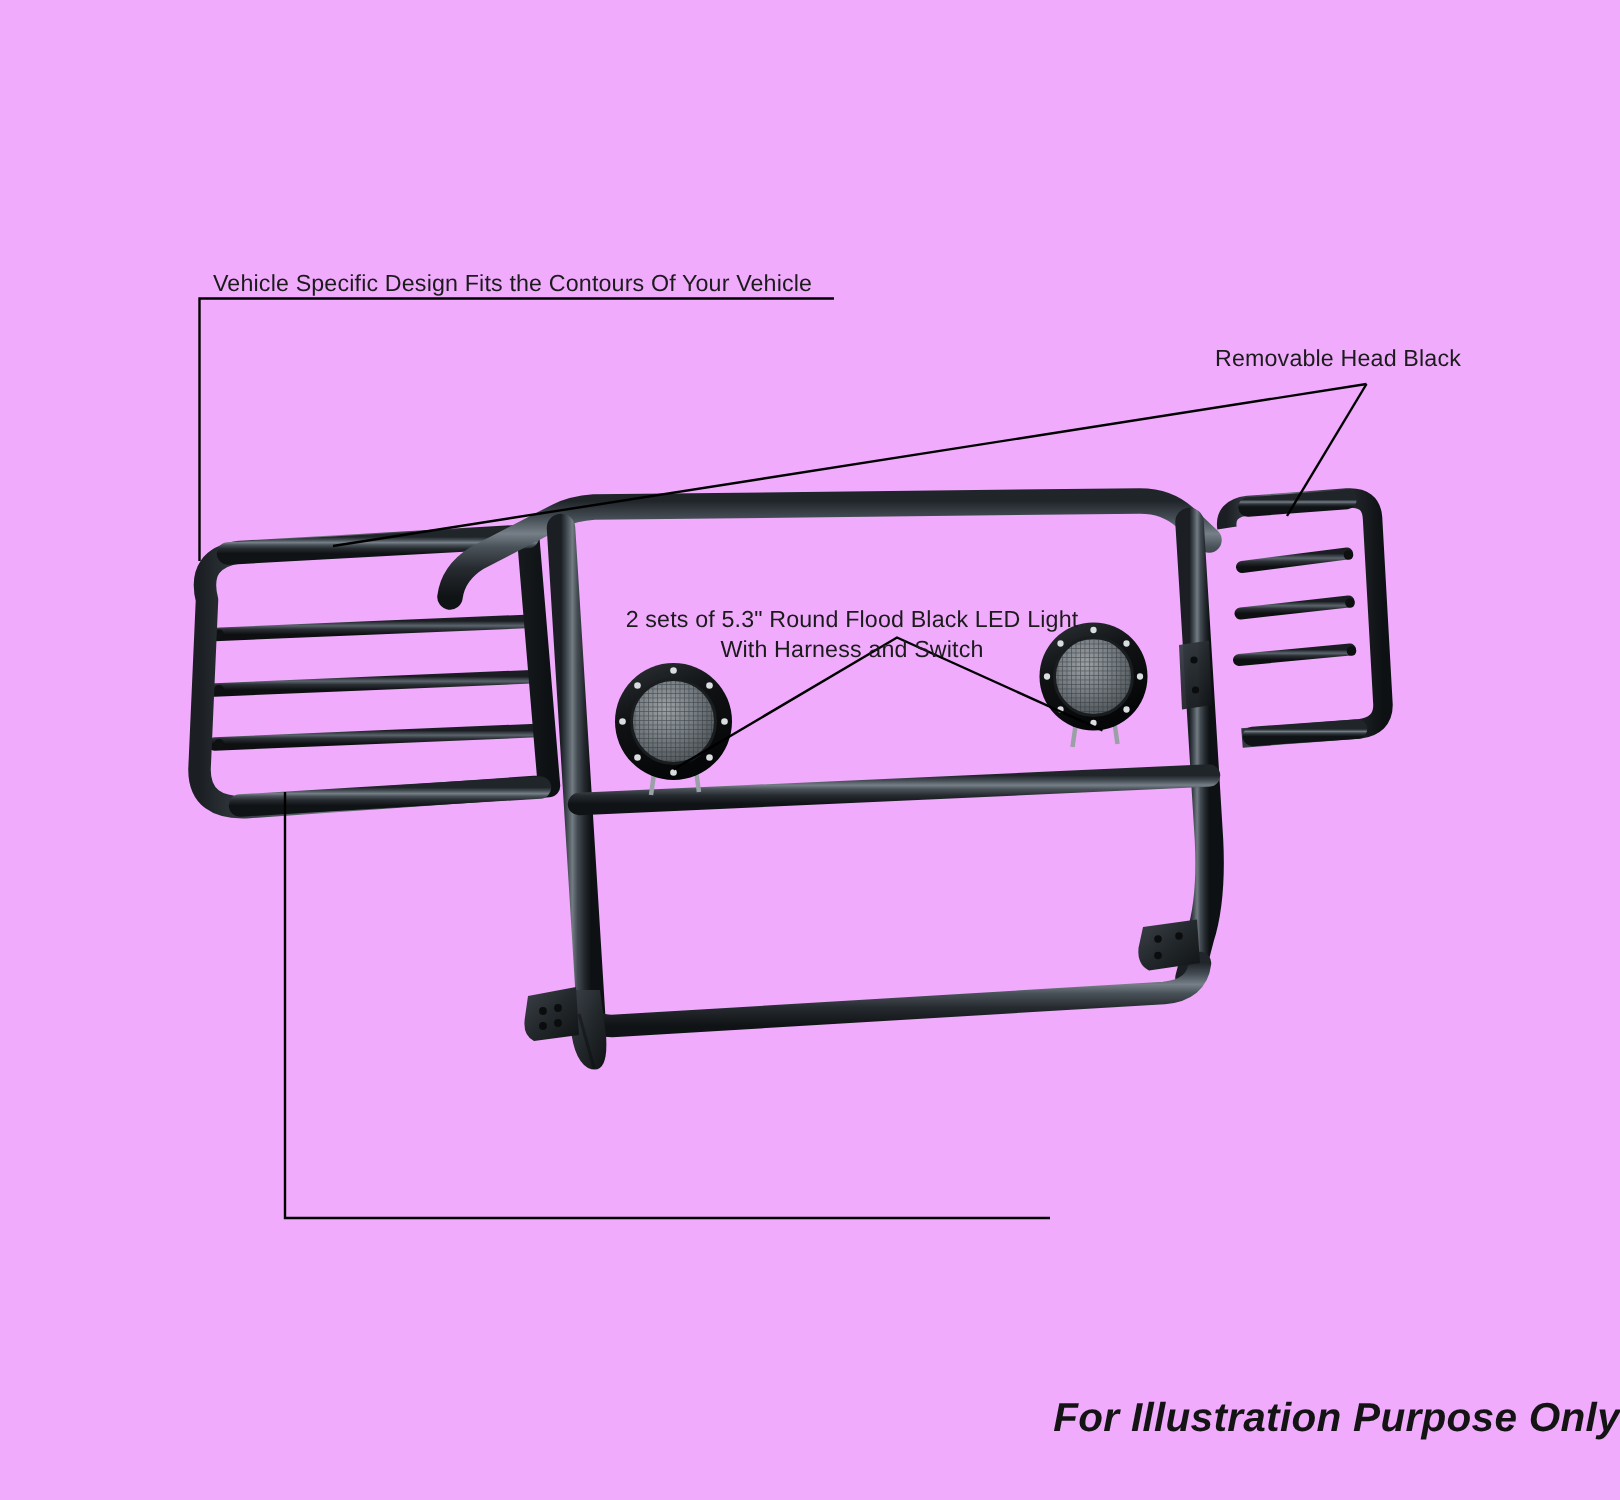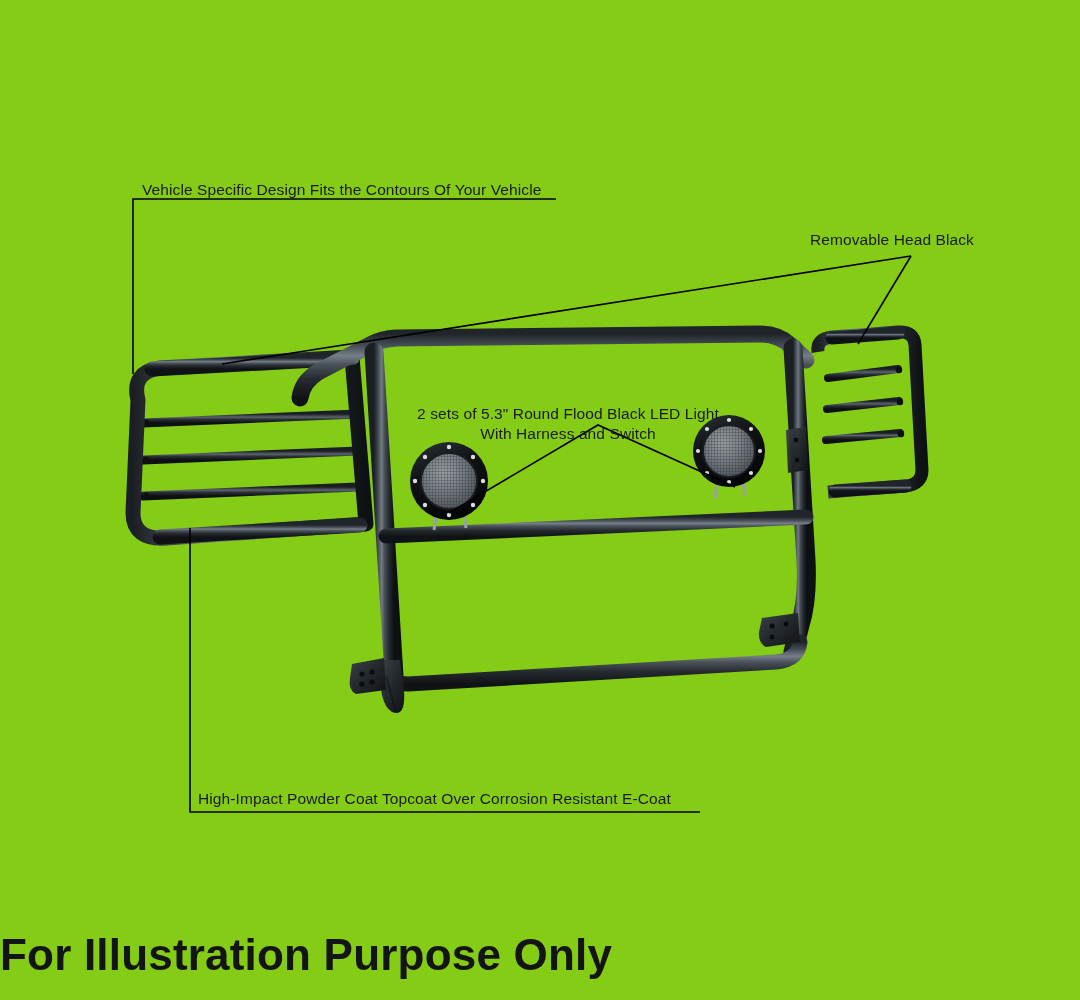--- a/index.html
+++ b/index.html
@@ -12,21 +12,21 @@
     height: 1000px;
     position: relative;
     font-family: "Liberation Sans", sans-serif;
     overflow: hidden;
   }
   #stage {
     position: absolute;
     left: 0; top: 0;
     width: 1080px;
     height: 1000px;
-    background: #84cc16;
+    background: #f0abfc;
   }
   .annot {
     position: absolute;
     color: #1b1b1b;
     font-family: "Liberation Sans", sans-serif;
     font-size: 15.5px;
     line-height: 1.32;
     white-space: nowrap;
     letter-spacing: 0.1px;
   }
@@ -39,26 +39,27 @@
     width: 320px;
   }
   #annot-led .l2 { display: block; text-align: center; }
   #annot-ecoat { left: 198px; top: 789px; }
 
   #caption {
     position: absolute;
     left: 0;
     top: 930px;
     width: 1080px;
-    text-align: left;
+    text-align: right;
     font-family: "Liberation Sans", sans-serif;
-    font-size: 44px;
+    font-size: 27px;
     font-weight: bold;
     color: #141414;
     letter-spacing: 0.2px;
+    font-style: italic;
   }
   svg.layer {
     position: absolute;
     left: 0; top: 0;
     width: 1080px;
     height: 1000px;
     pointer-events: none;
   }
 </style>
 </head>
@@ -266,17 +267,16 @@
 
   <div class="annot" id="annot-contours">Vehicle Specific Design Fits the Contours Of Your Vehicle</div>
 
   <div class="annot" id="annot-headgrille">Removable Head Black</div>
 
   <div class="annot" id="annot-led">
     <span class="l1">2 sets of 5.3" Round Flood Black LED Light</span>
     <span class="l2">With Harness and Switch</span>
   </div>
 
-  <div class="annot" id="annot-ecoat">High-Impact Powder Coat Topcoat Over Corrosion Resistant E-Coat</div>
 
   <div id="caption">For Illustration Purpose Only</div>
 
 </div>
 
 </body></html>

